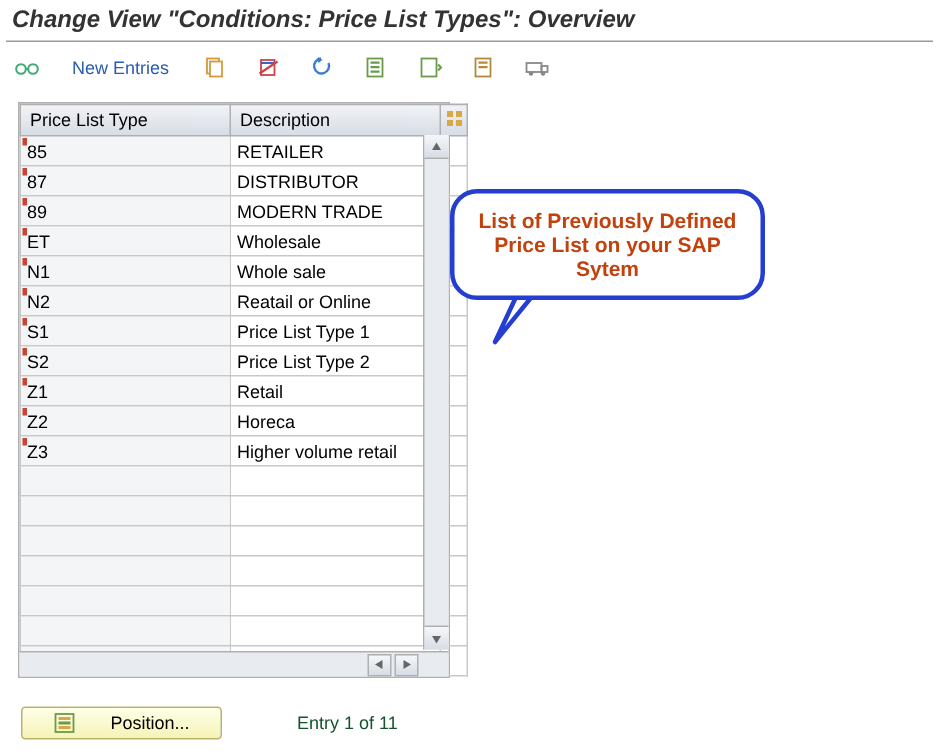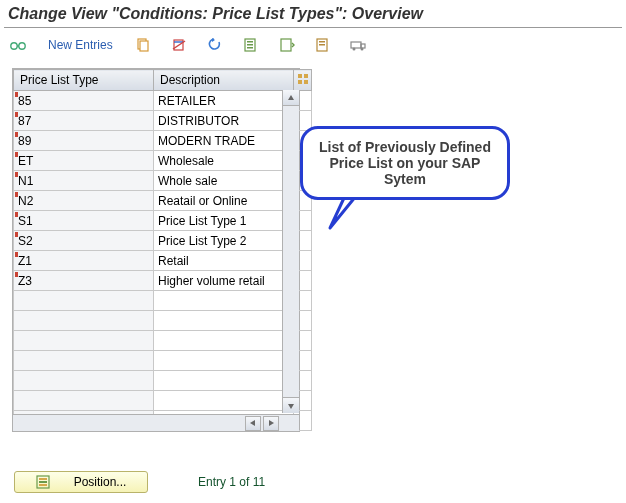--- a/index.html
+++ b/index.html
@@ -124,21 +124,21 @@
   .callout {
     position:absolute;
     left:300px;
     top:126px;
     width:210px;
     background:#fff;
     border:3px solid #253dd1;
     border-radius:18px;
     padding:10px 12px;
     text-align:center;
-    color:#404040;
+    color:#c2410c;
     font-weight:bold;
     font-size:14px;
     z-index:10;
   }
   .callout-tail {
     position:absolute;
     left:326px;
     top:194px;
     z-index:9;
   }
@@ -288,20 +288,25 @@
           <td style="border-left: 1px solid rgb(176, 176, 176); background: transparent;"></td>
         </tr>
         <tr>
           <td class="code filled">S2</td>
           <td>Price List Type 2</td>
           <td style="border-left: 1px solid rgb(176, 176, 176); background: transparent;"></td>
         </tr>
         <tr>
           <td class="code filled">Z1</td>
           <td>Retail</td>
+          <td style="border-left: 1px solid rgb(176, 176, 176); background: transparent;"></td>
+        </tr>
+        <tr>
+          <td class="code filled">Z2</td>
+          <td>Horeca</td>
           <td style="border-left: 1px solid rgb(176, 176, 176); background: transparent;"></td>
         </tr>
         <tr>
           <td class="code filled">Z3</td>
           <td>Higher volume retail</td>
           <td style="border-left: 1px solid rgb(176, 176, 176); background: transparent;"></td>
         </tr>
         <tr>
           <td class="code"></td>
           <td></td>

